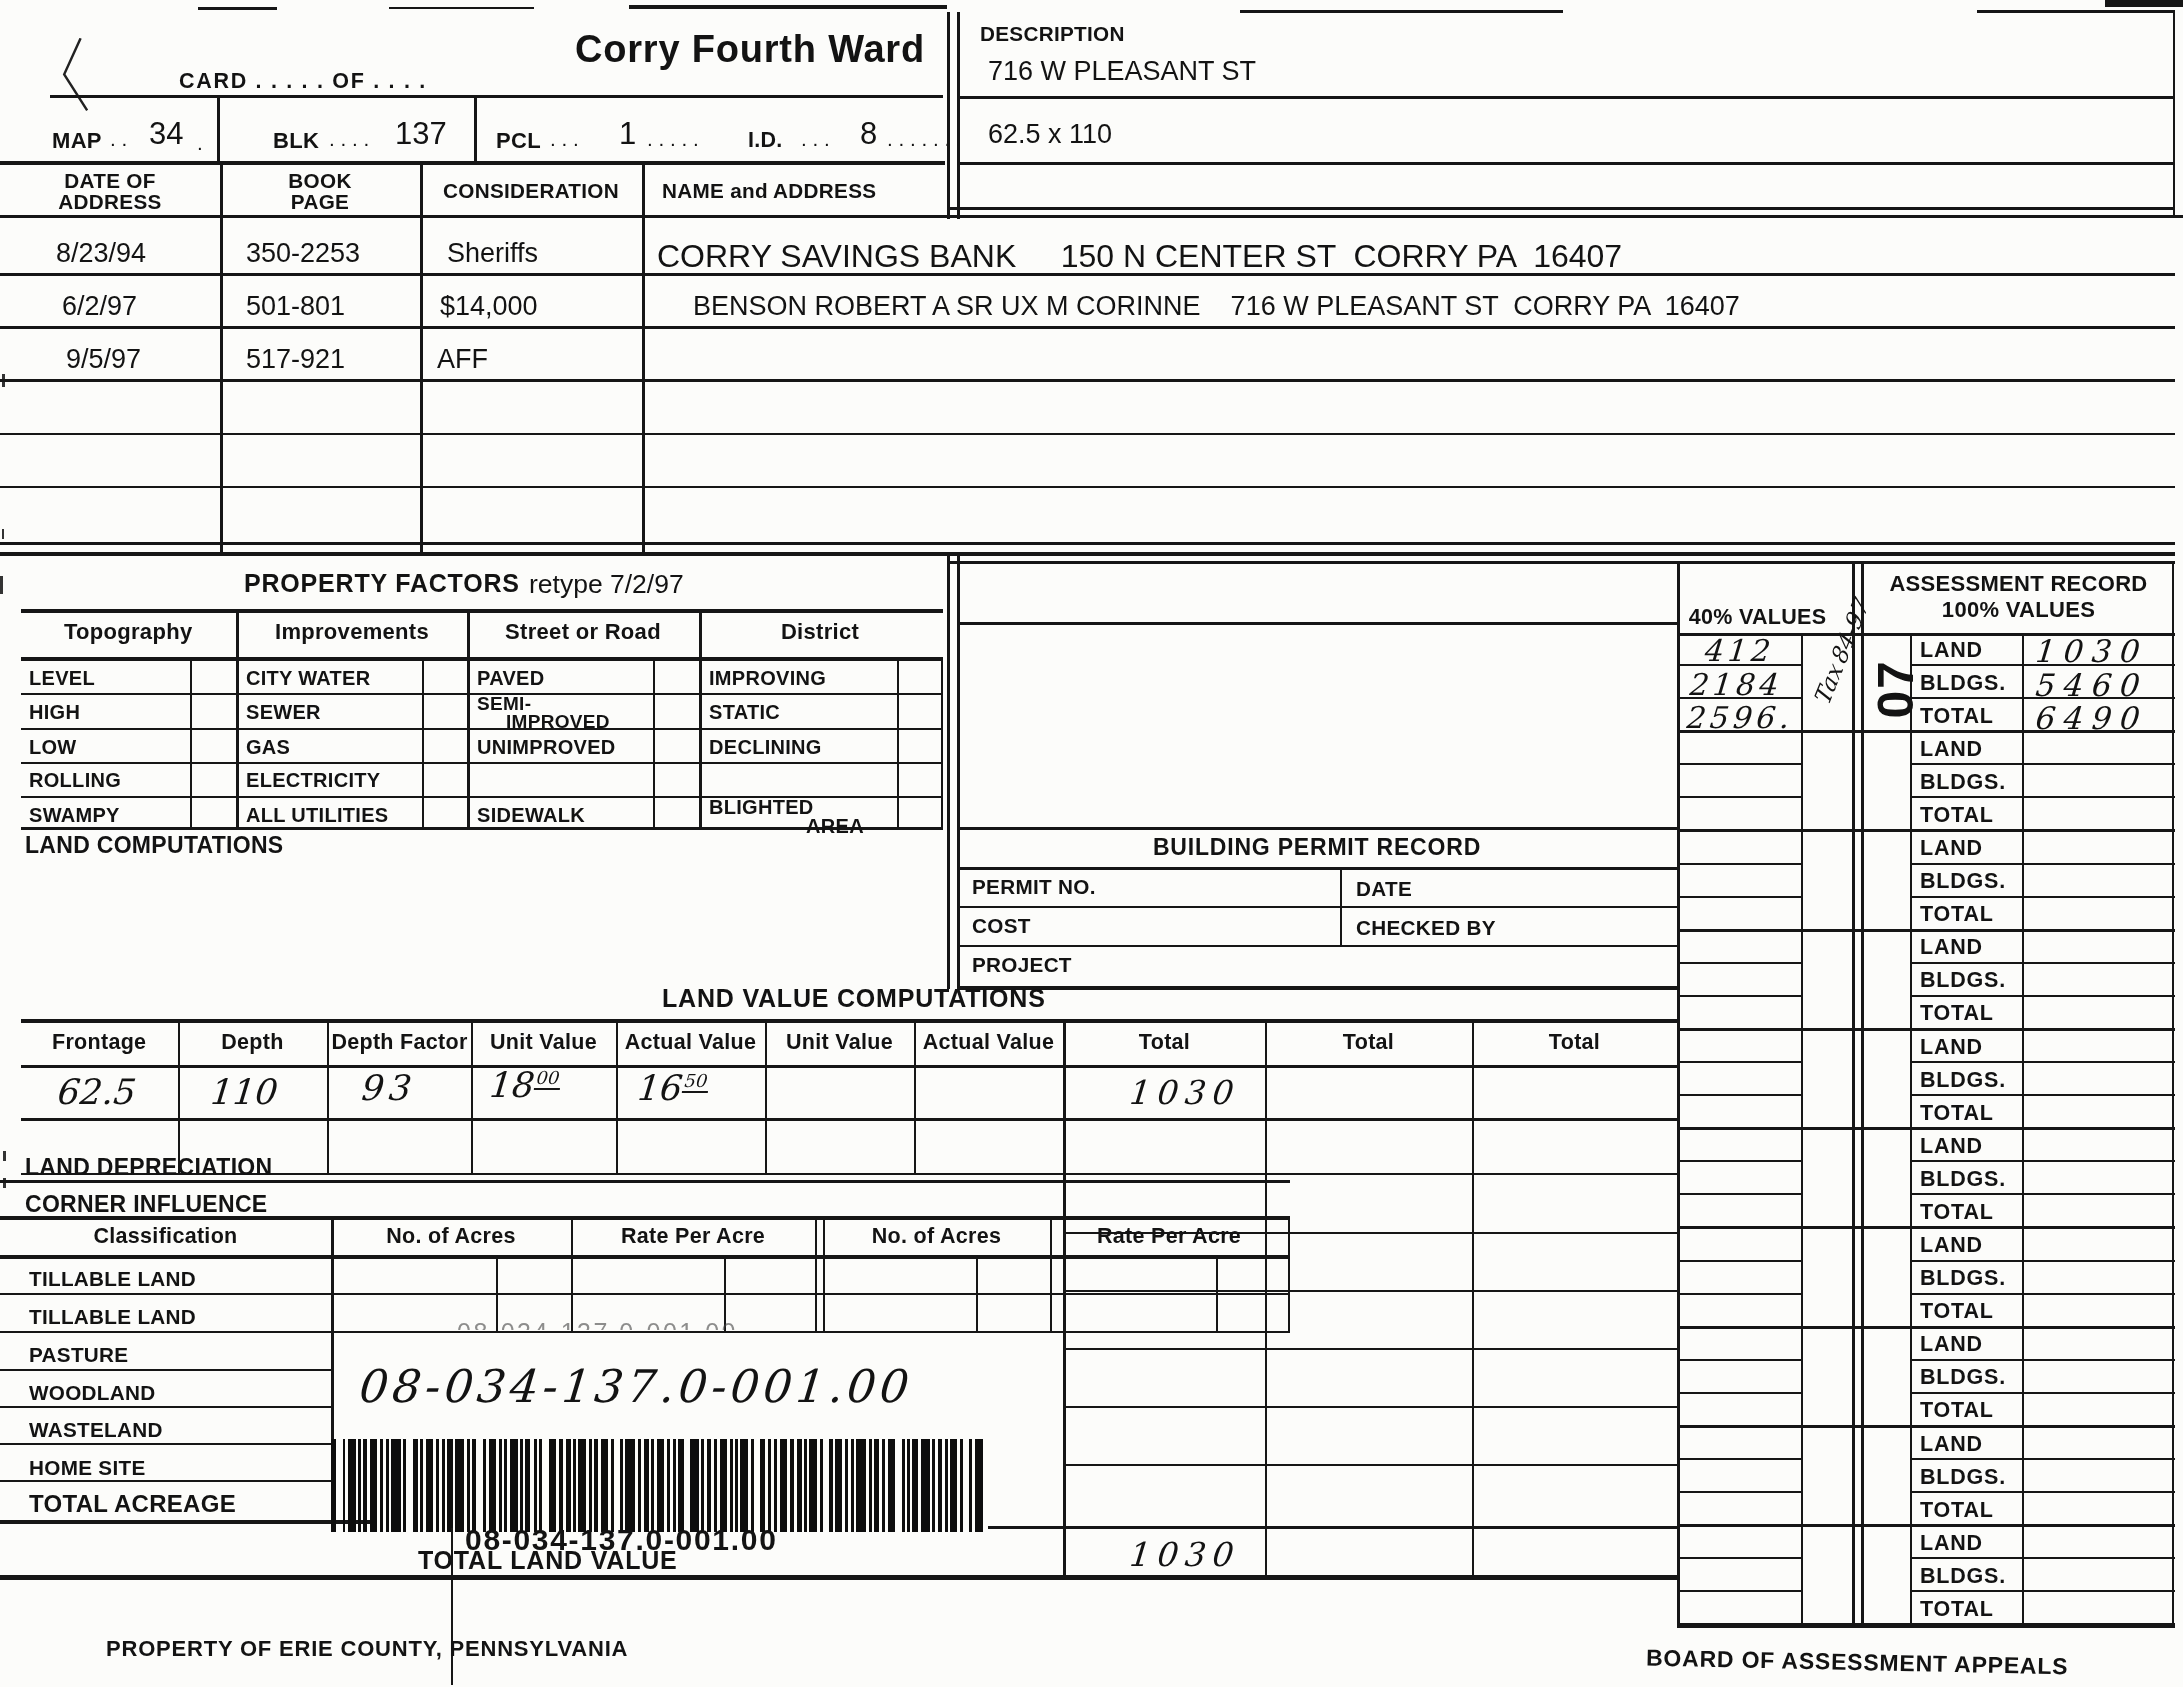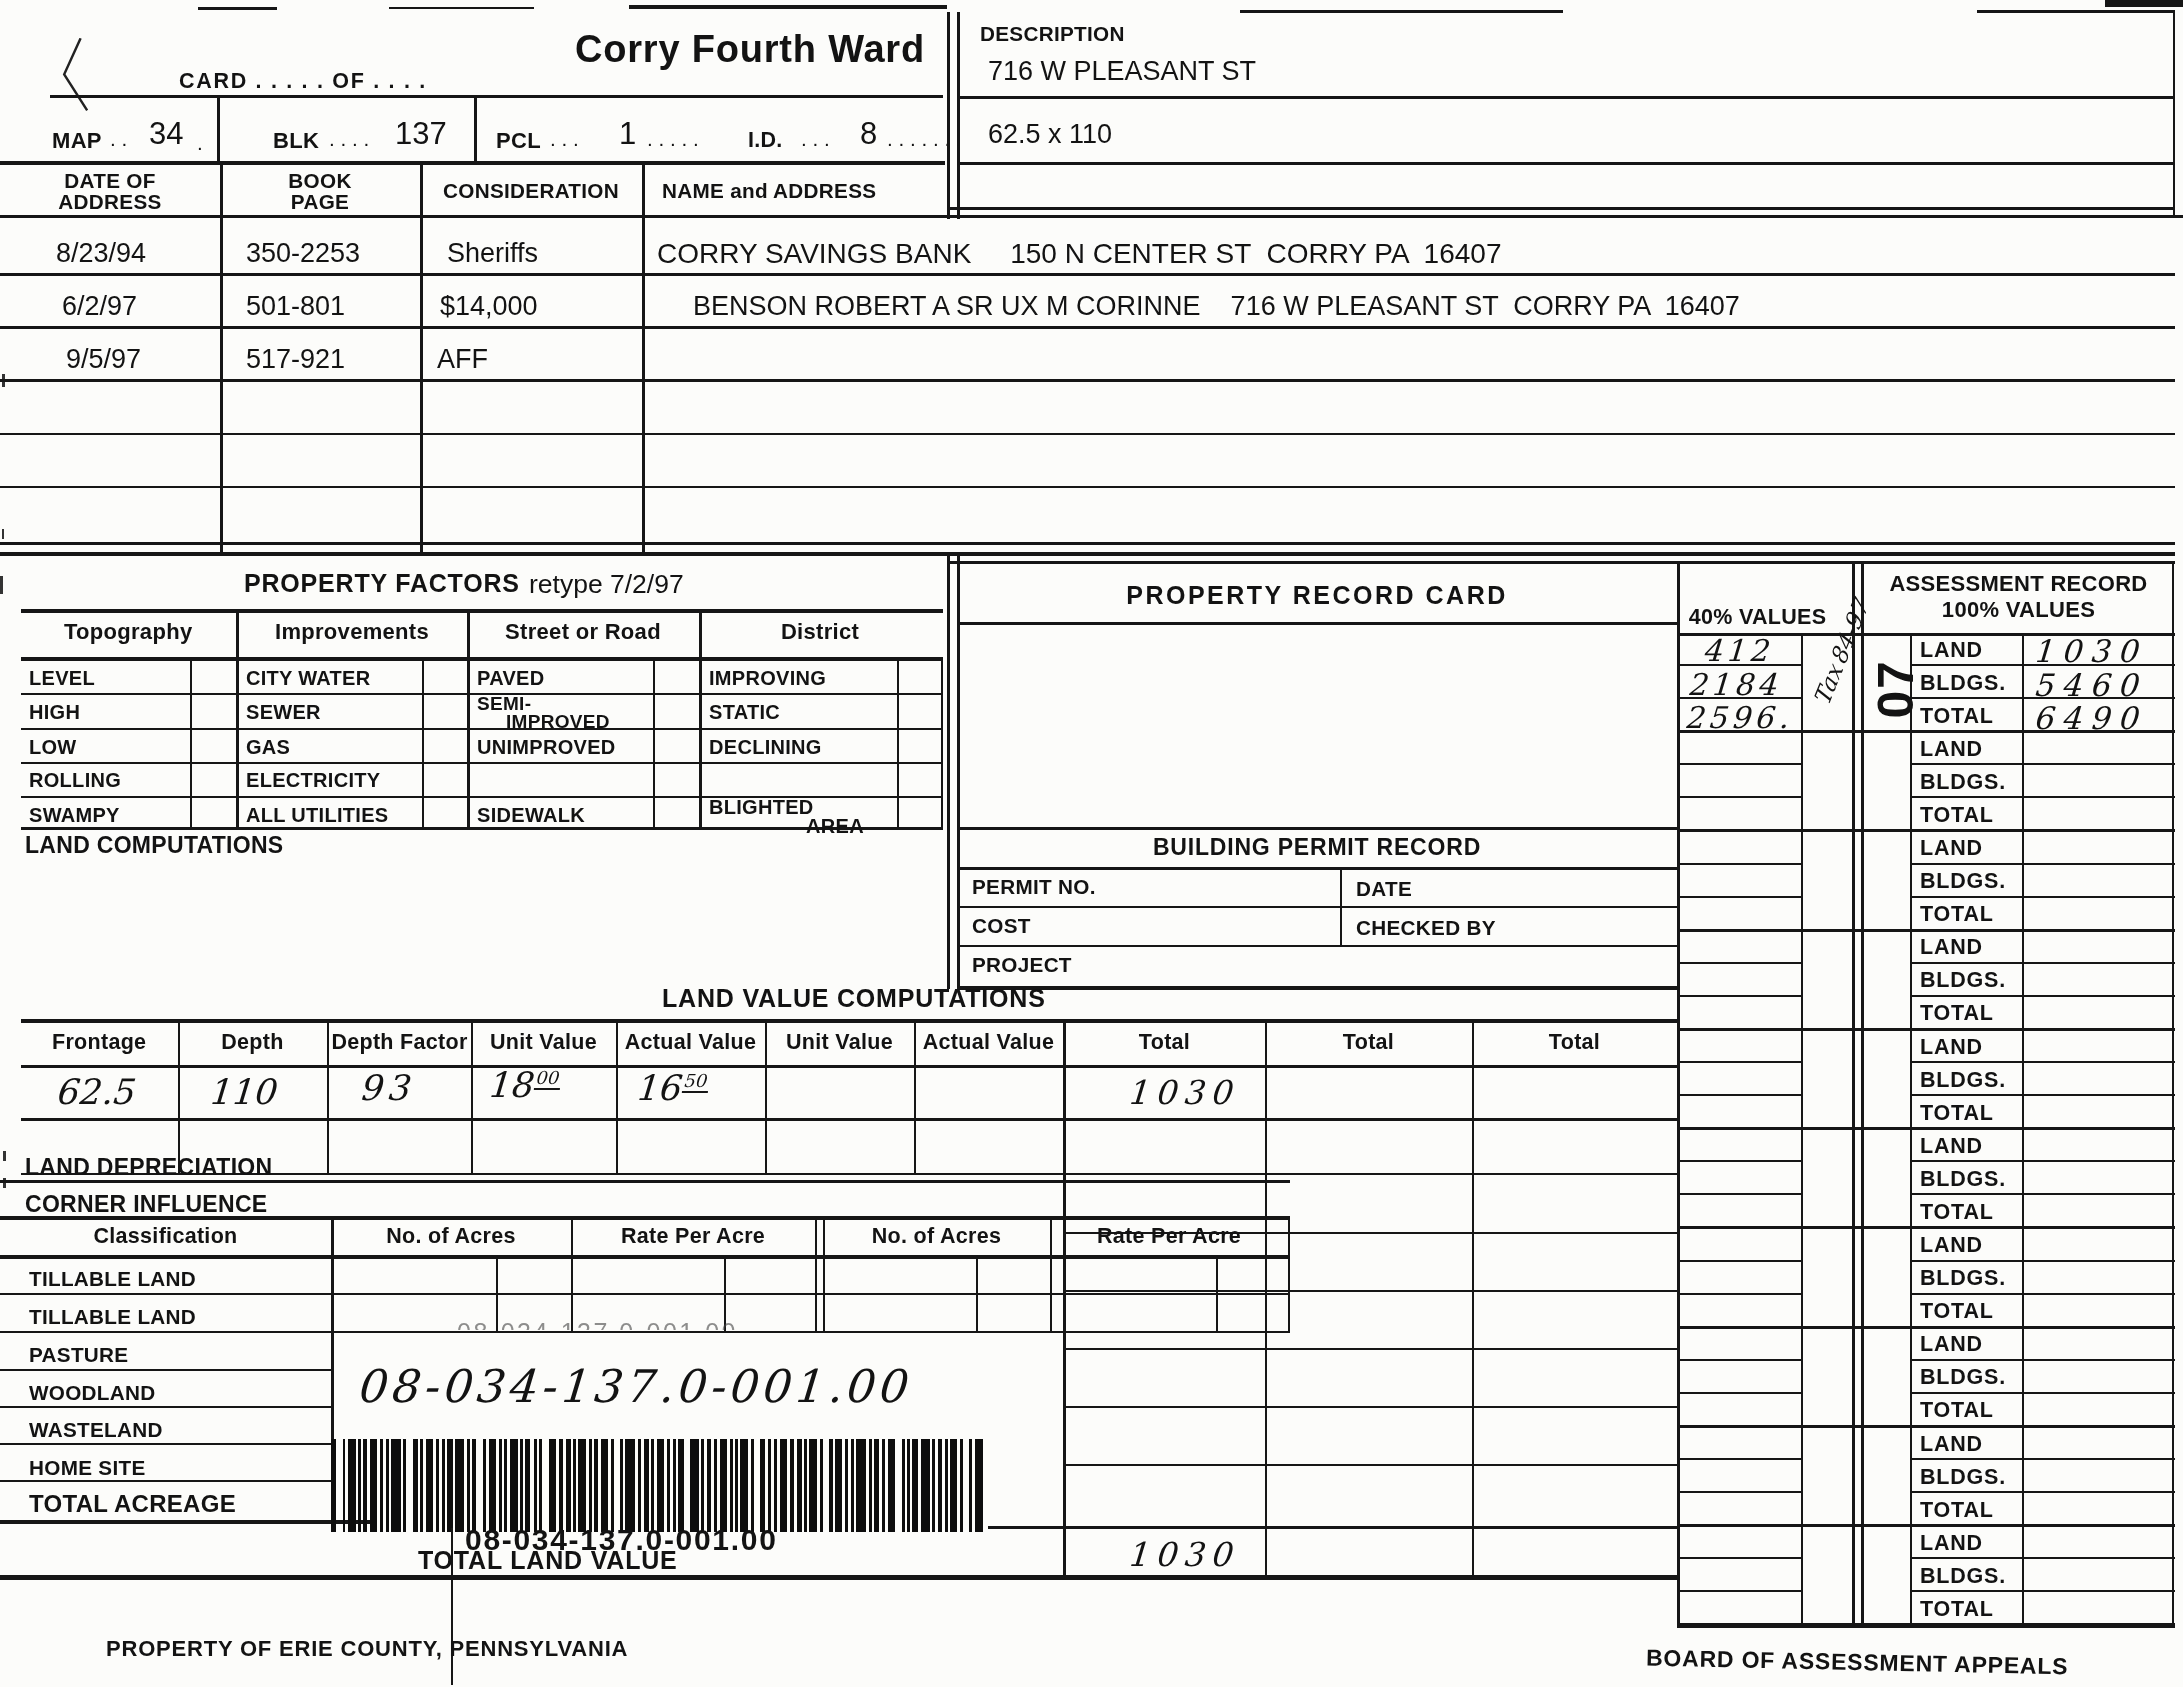--- a/index.html
+++ b/index.html
@@ -93,21 +93,21 @@
   <div class="hl" style="left:0;top:326px;width:2175px;height:2.5px"></div>
   <div class="hl" style="left:0;top:379px;width:2175px;height:2.5px"></div>
   <div class="hl" style="left:0;top:433px;width:2175px;height:1.7px"></div>
   <div class="hl" style="left:0;top:486px;width:2175px;height:1.7px"></div>
   <div class="hl" style="left:0;top:542px;width:2175px;height:2.5px"></div>
   <div class="hl" style="left:0;top:552px;width:2175px;height:4.1px"></div>
 
   <div class="abs mono" style="left:56px;top:238px;font-size:27px">8/23/94</div>
   <div class="abs mono" style="left:246px;top:238px;font-size:27px">350-2253</div>
   <div class="abs mono" style="left:447px;top:238px;font-size:27px">Sheriffs</div>
-  <div class="abs mono" style="left:657px;top:238px;font-size:28px">CORRY SAVINGS BANK     150 N CENTER ST  CORRY PA  16407</div>
+  <div class="abs mono" style="left:657px;top:238px;font-size:32px">CORRY SAVINGS BANK     150 N CENTER ST  CORRY PA  16407</div>
 
   <div class="abs mono" style="left:62px;top:291px;font-size:27px">6/2/97</div>
   <div class="abs mono" style="left:246px;top:291px;font-size:27px">501-801</div>
   <div class="abs mono" style="left:440px;top:291px;font-size:27px">$14,000</div>
   <div class="abs mono" style="left:693px;top:291px;font-size:27px">BENSON ROBERT A SR UX M CORINNE    716 W PLEASANT ST  CORRY PA  16407</div>
 
   <div class="abs mono" style="left:66px;top:344px;font-size:27px">9/5/97</div>
   <div class="abs mono" style="left:246px;top:344px;font-size:27px">517-921</div>
   <div class="abs mono" style="left:437px;top:344px;font-size:27px">AFF</div>
 
@@ -159,21 +159,20 @@
   <div class="abs lbl" style="left:709px;top:796px;font-size:20px">BLIGHTED</div>
   <div class="abs lbl" style="left:806px;top:815px;font-size:20px">AREA</div>
 
   <div class="abs lbl" style="left:25px;top:832px;font-size:23px">LAND COMPUTATIONS</div>
 
   <div class="vl" style="left:947px;top:556px;width:2.5px;height:433px"></div>
   <div class="vl" style="left:957px;top:556px;width:2.5px;height:433px"></div>
   <div class="hl" style="left:947px;top:561px;width:1228px;height:3.3px"></div>
   <div class="vl" style="left:1677px;top:561px;width:3.3px;height:1067px"></div>
   <div class="hl" style="left:957px;top:622px;width:720px;height:3.3px"></div>
-  <div class="abs lbl ctr" style="left:957px;top:581px;width:720px;font-size:25px;letter-spacing:2.5px">PROPERTY RECORD CARD</div>
 
   <div class="hl" style="left:957px;top:827px;width:720px;height:3.3px"></div>
   <div class="abs lbl ctr" style="left:957px;top:834px;width:720px;font-size:23px;letter-spacing:0.8px">BUILDING PERMIT RECORD</div>
   <div class="hl" style="left:957px;top:867px;width:720px;height:3.3px"></div>
   <div class="vl" style="left:1340px;top:867px;width:1.7px;height:80px"></div>
   <div class="abs lbl" style="left:972px;top:875px;font-size:20.7px">PERMIT NO.</div>
   <div class="abs lbl" style="left:1356px;top:877px;font-size:20.7px">DATE</div>
   <div class="hl" style="left:957px;top:906px;width:720px;height:1.7px"></div>
   <div class="abs lbl" style="left:972px;top:914px;font-size:20.7px">COST</div>
   <div class="abs lbl" style="left:1356px;top:916px;font-size:20.7px">CHECKED BY</div>

